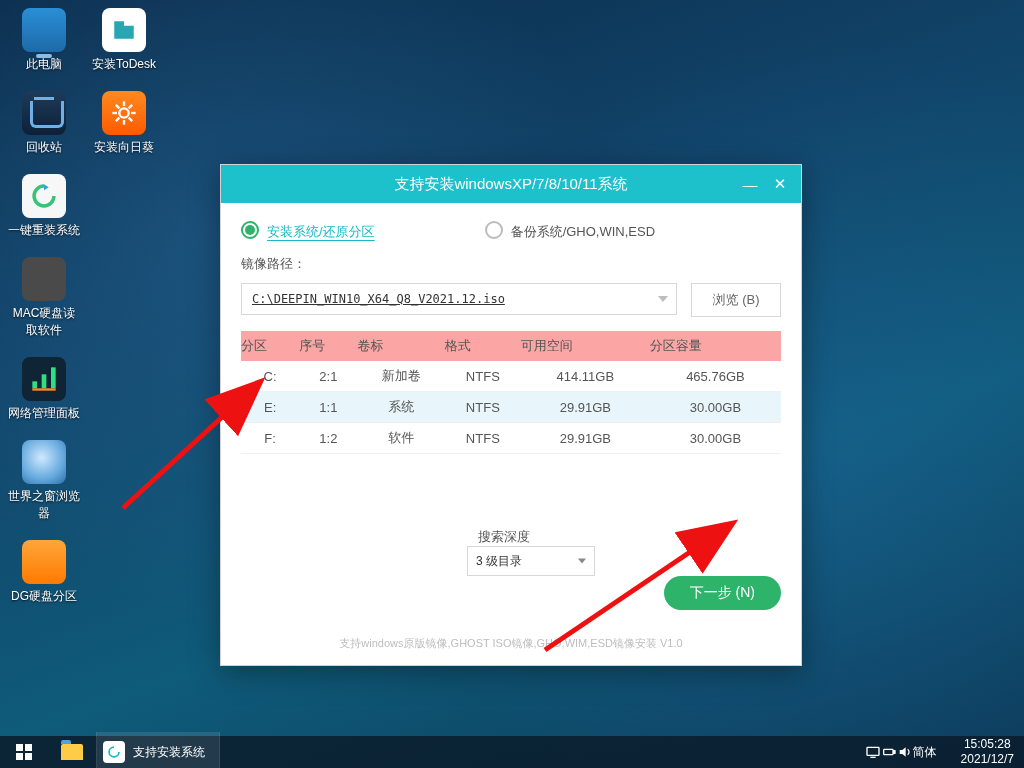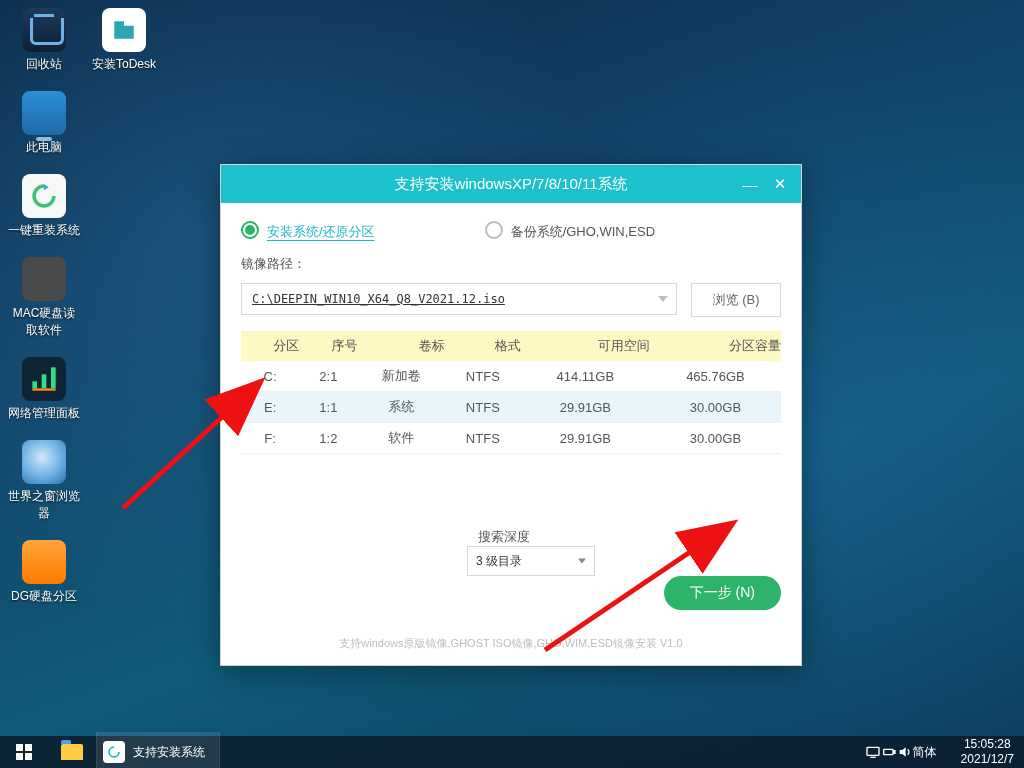--- a/index.html
+++ b/index.html
@@ -37,21 +37,21 @@
 .radio{ width:14px; height:14px; border-radius:50%; border:2px solid #bbb; display:inline-block; vertical-align:-3px; margin-right:8px; position:relative;}
 .radio.sel{ border-color:#2db36a;}
 .radio.sel::after{content:"";position:absolute;inset:2px;border-radius:50%;background:#2db36a;}
 .mode1{ color:#18b8c4; text-decoration:underline; text-underline-offset:4px;}
 .pathlabel{ font-size:13px; color:#555; margin-bottom:10px;}
 .pathrow{ display:flex; gap:14px; margin-bottom:14px;}
 .pathbox{ flex:1; height:30px; border:1px solid #d8d8d8; display:flex; align-items:center; padding:0 10px; font-size:12px; font-family:Consolas,monospace; position:relative; color:#333;text-decoration:underline;}
 .pathbox .dd{position:absolute;right:8px;top:50%;transform:translateY(-50%);width:0;height:0;border-left:5px solid transparent;border-right:5px solid transparent;border-top:6px solid #bdbdbd;}
 .browsebtn{ height:32px; min-width:68px; border:1px solid #d8d8d8; background:#fff; font-size:13px; color:#666; display:flex; align-items:center; justify-content:center; padding:0 10px;}
 table.part{ width:100%; border-collapse:collapse; font-size:13px; color:#555;}
-table.part th{ background:#fef9c3; font-weight:normal; padding:6px 0; text-align:right; font-size:13px;}
+table.part th{ background:#fca5a5; font-weight:normal; padding:6px 0; text-align:left; font-size:13px;}
 table.part td{ padding:6px 0; text-align:center; border-bottom:1px solid #f0f0f0;}
 table.part tr.sel td{ background:#e8f6fb;}
 .bottomrow{ display:flex; align-items:center; margin-top:74px;flex-direction:column;}
 .depthlabel{ font-size:13px; color:#555; margin-right:14px;}
 .depthselect{ height:28px; width:110px; border:1px solid #d8d8d8; font-size:12px; padding:0 8px; display:flex; align-items:center; position:relative; color:#333;margin-left:40px;}
 .depthselect .dd{position:absolute;right:8px;top:50%;transform:translateY(-50%);width:0;height:0;border-left:4px solid transparent;border-right:4px solid transparent;border-top:5px solid #888;}
 .nextbtn{ margin-left:auto; height:34px; padding:0 26px; border-radius:17px; background:#2db36a; color:#fff; font-size:14px; display:flex; align-items:center;}
 .footnote{ text-align:center; font-size:11px; color:#bdbdbd; margin-top:26px;}
 
 
@@ -71,26 +71,26 @@
 .task-app .ico{ width:22px; height:22px; background:#fff; border-radius:4px; display:flex; align-items:center; justify-content:center; color:#19b9c6;}
 .tray{ margin-left:auto; display:flex; align-items:center; padding-right:10px; font-size:12px;}
 .tray .ticon{ width:16px; height:16px; display:inline-flex; align-items:center; justify-content:center;}
 .tray .clock{ text-align:center; line-height:1.25;margin-left:24px;}
 </style>
 </head>
 <body>
 
 <div class="desktop-icons">
   <div class="dicon">
+      <div class="imgbox di-monitor"></div>
+      <div>此电脑</div>
+    </div>
+  <div class="dicon">
       <div class="imgbox di-recycle"></div>
       <div>回收站</div>
-    </div>
-  <div class="dicon">
-      <div class="imgbox di-monitor"></div>
-      <div>此电脑</div>
     </div>
   <div class="dicon">
       <div class="imgbox di-reinstall">
         <svg width="28" height="28" viewBox="0 0 24 24">
           <path fill="#3ac278" d="M12 2a10 10 0 1 0 10 10h-3a7 7 0 1 1-7-7V2z"></path>
           <path fill="#2fa0e0" d="M12 2v5l4-2.5L12 2z"></path>
         </svg>
       </div>
       <div>一键重装系统</div>
     </div>
@@ -124,20 +124,38 @@
 </div>
 
 <div style="position:absolute;top:8px;left:88px">
   <div class="dicon">
       <div class="imgbox di-todesk">
         <svg width="26" height="26" viewBox="0 0 24 24">
           <path fill="#2aa6b3" d="M3 4h9v16H3zM12 8h9v12h-9z"></path>
         </svg>
       </div>
       <div>安装ToDesk</div>
+    </div>
+  <div class="dicon">
+      <div class="imgbox di-sunflower">
+        <svg width="28" height="28" viewBox="0 0 24 24">
+          <circle cx="12" cy="12" r="4" fill="none" stroke="#fff" stroke-width="2"></circle>
+          <g stroke="#fff" stroke-width="2">
+            <line x1="12" y1="2" x2="12" y2="6"></line>
+            <line x1="12" y1="18" x2="12" y2="22"></line>
+            <line x1="2" y1="12" x2="6" y2="12"></line>
+            <line x1="18" y1="12" x2="22" y2="12"></line>
+            <line x1="5" y1="5" x2="8" y2="8"></line>
+            <line x1="16" y1="16" x2="19" y2="19"></line>
+            <line x1="5" y1="19" x2="8" y2="16"></line>
+            <line x1="16" y1="8" x2="19" y2="5"></line>
+          </g>
+        </svg>
+      </div>
+      <div>安装向日葵</div>
     </div>
 </div>
 
 <div class="window">
   <div class="titlebar">
     <span>支持安装windowsXP/7/8/10/11系统</span>
     <div class="wbtns">
       <div class="wbtn">
           <span>―</span>
         </div>

